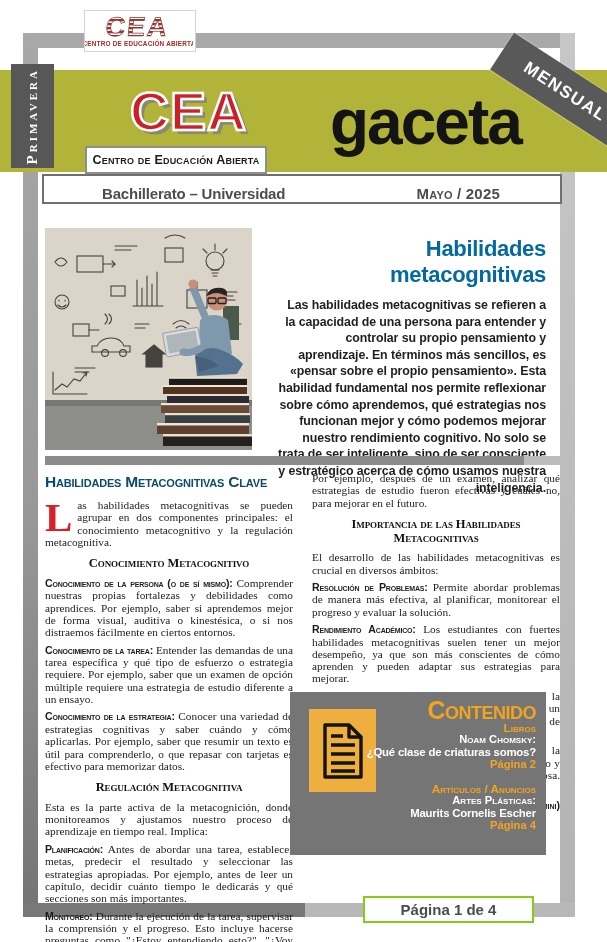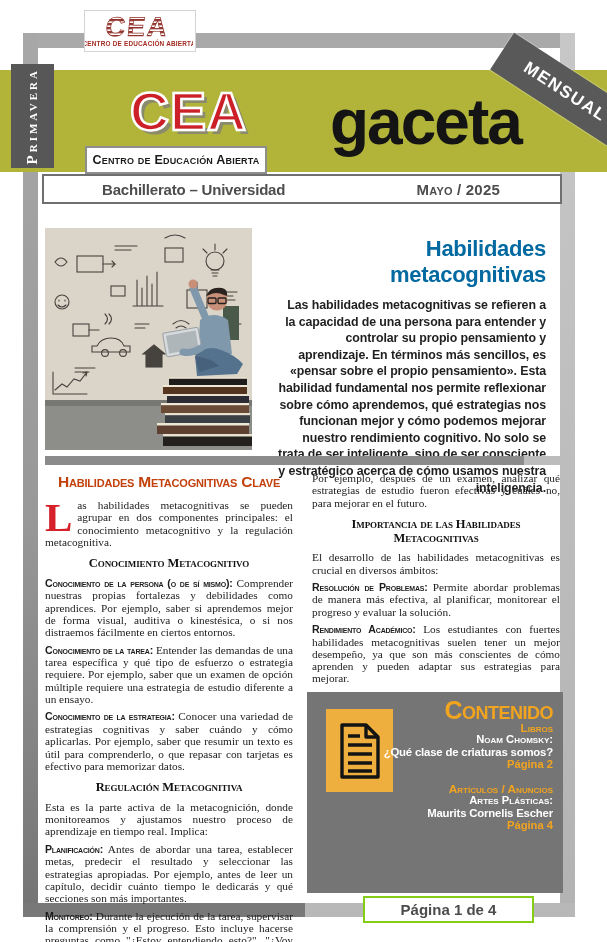--- a/index.html
+++ b/index.html
@@ -35,52 +35,52 @@
          box-shadow:0 0 0 1px rgba(255,255,255,.25);}
   .badge span{color:#fff;font-weight:bold;font-size:17px;letter-spacing:1.5px;}
 
   
   .logo-box{position:absolute;left:84px;top:10px;width:110px;height:40px;background:#fff;
             border:1px solid #d4d4d4;z-index:3;}
 
   
   .issue-bar{position:absolute;left:42px;top:174px;width:520px;height:30px;background:#fff;
              border:2px solid #6f6f6f;box-sizing:border-box;z-index:3;display:flex;
-             align-items:center;justify-content:space-between;padding:0 60px 0 58px;}
+             align-items:flex-end;justify-content:space-between;padding:0 60px 0 58px;}
   .issue-left{font-weight:bold;font-size:15px;color:#4d4d4d;letter-spacing:-.2px;}
   .issue-right{font-weight:bold;font-size:15px;color:#4d4d4d;font-variant:small-caps;letter-spacing:.2px;padding-left:47px;}
 
   
   .photo{position:absolute;left:45px;top:228px;width:207px;height:222px;z-index:2;}
   .hero-text{position:absolute;left:278px;top:236px;width:268px;text-align:right;z-index:2;}
   .hero-title{color:#0369a1;font-weight:bold;font-size:22px;line-height:1.18;letter-spacing:-.3px;margin:0;}
   .hero-par{margin-top:9px;font-weight:bold;font-size:12.4px;line-height:1.34;color:#1f1f1f;letter-spacing:-.1px;}
 
   .divider{position:absolute;left:45px;top:456px;width:515px;height:9px;
            background:linear-gradient(to right,#8b8b8b 0%,#8b8b8b 93%,#bcbcbc 93%);z-index:2;}
 
   
   .cols{position:absolute;left:45px;top:472px;width:515px;display:flex;gap:19px;z-index:2;}
   .col{width:248px;font-family:"Liberation Serif",serif;font-size:11.3px;line-height:1.09;
        color:#1c1c1c;text-align:justify;}
   .col p{margin:0 0 5px 0;}
-  h3.section{font-family:"Liberation Sans",sans-serif;font-variant:small-caps;text-align:center;
-       font-size:15.5px;font-weight:bold;color:#c2410c;margin:2px 0 8px 0;letter-spacing:-.2px;}
+  h3.section{font-family:"Liberation Sans",sans-serif;font-variant:small-caps;
+       font-size:15.5px;font-weight:bold;color:#0c4a6e;margin:2px 0 8px 0;letter-spacing:-.2px;}
   h4.sub{font-family:Liberation Serif, serif;font-variant:small-caps;text-align:center;
        font-size:12.5px;font-weight:bold;color:#111;margin:9px 0 6px 0;letter-spacing:-.1px;}
   .lbl{font-family:"Liberation Sans",sans-serif;font-weight:bold;font-variant:small-caps;
        font-size:10.6px;letter-spacing:-.2px;}
   .dropcap{float:left;color:#d6202a;font-family:"Liberation Serif",serif;font-weight:bold;
        font-size:41px;line-height:.75;padding:3px 5px 0 0;}
   .endline{display:flex;justify-content:space-between;align-items:baseline;}
   .endmark{color:#e1232b;font-size:12px;font-family:"Liberation Sans",sans-serif;}
   .source{font-family:"Liberation Sans",sans-serif;font-weight:bold;font-variant:small-caps;font-size:10.6px;}
 
   
-  .contenido{position:absolute;left:307px;top:692px;width:256px;height:201px;background:#757575;z-index:3;}
+  .contenido{position:absolute;left:290px;top:692px;width:256px;height:163px;background:#757575;z-index:3;}
   .contenido-title{position:absolute;top:4px;right:10px;color:#f2a41f;font-weight:bold;
        font-variant:small-caps;font-size:25px;letter-spacing:-.5px;margin:0;}
   .doc-tile{position:absolute;left:19px;top:17px;width:67px;height:83px;background:#efaf3e;
        display:flex;align-items:center;justify-content:center;}
   .entries{position:absolute;top:30px;right:10px;width:200px;text-align:right;}
   .entry{margin-bottom:12px;}
   .entry .cat{color:#f2a41f;font-weight:bold;font-variant:small-caps;font-size:11.8px;line-height:1.05;}
   .entry .author{color:#fff;font-weight:bold;font-variant:small-caps;font-size:11.2px;line-height:1.05;}
   .entry .work{color:#fff;font-weight:bold;font-size:11.4px;line-height:1.06;letter-spacing:-.2px;}
   .entry .pg{color:#f2a41f;font-weight:bold;font-size:11.2px;line-height:1.1;}

